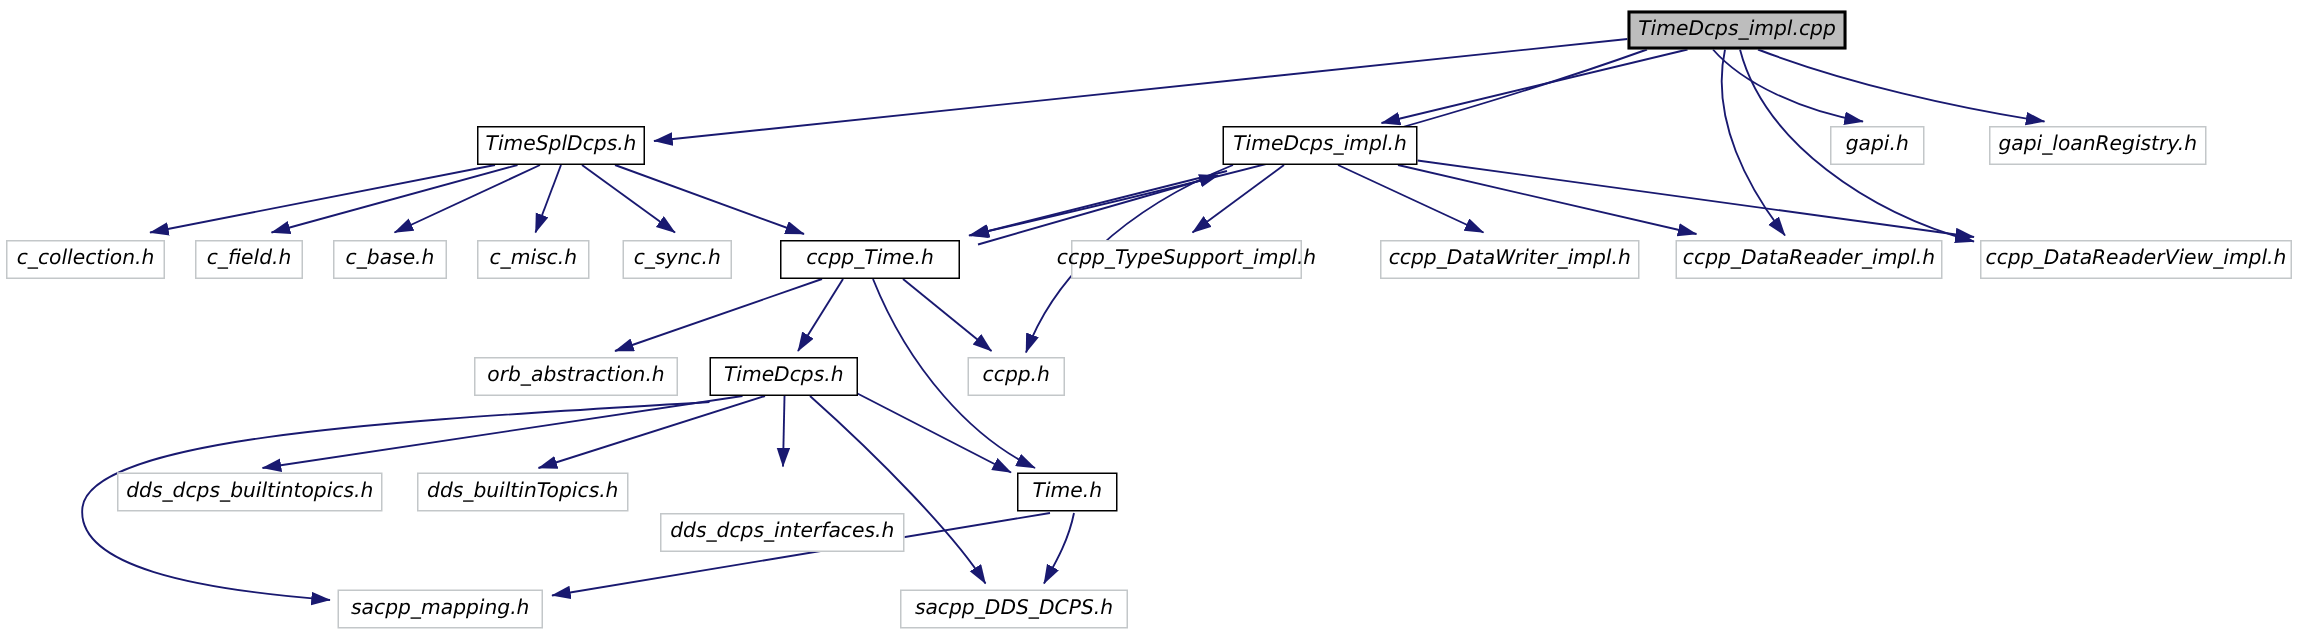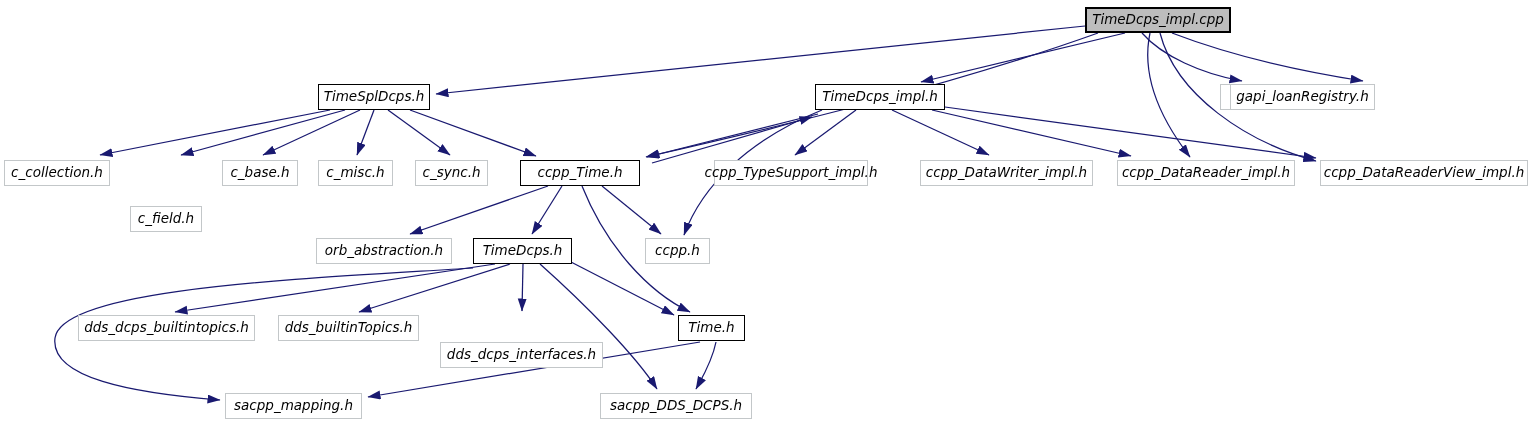--- a/index.html
+++ b/index.html
@@ -78,23 +78,23 @@
         <path d="M540,264 C586,305 636,356 657,389" class="edge" stroke="#191970" marker-end="url(#arrow)"></path>
         <path d="M700,342 L368,397" class="edge" stroke="#191970" marker-end="url(#arrow)"></path>
         <path d="M716,342 C712,362 702,378 696,389" class="edge" stroke="#191970" marker-end="url(#arrow)"></path>
       </g>
   </svg>
   <div id="node-layer">
       <div class="node main" style="left: 1085px; top: 7px; width: 146px; height: 26px;">TimeDcps_impl.cpp</div>
       <div class="node linked" style="left: 318px; top: 84px; width: 112px; height: 26px;">TimeSplDcps.h</div>
       <div class="node linked" style="left: 815px; top: 84px; width: 130px; height: 26px;">TimeDcps_impl.h</div>
       <div class="node leaf" style="left: 1220px; top: 84px; width: 63px; height: 26px;">gapi.h</div>
-      <div class="node leaf" style="left: 1230px; top: 84px; width: 145px; height: 26px;">gapi_loanRegistry.h</div>
+      <div class="node leaf" style="left: 1326px; top: 84px; width: 145px; height: 26px;">gapi_loanRegistry.h</div>
       <div class="node leaf" style="left: 4px; top: 160px; width: 106px; height: 26px;">c_collection.h</div>
-      <div class="node leaf" style="left: 130px; top: 160px; width: 72px; height: 26px; margin-top: 46px;">c_field.h</div>
+      <div class="node leaf" style="left: 130px; top: 160px; width: 72px; height: 26px;">c_field.h</div>
       <div class="node leaf" style="left: 222px; top: 160px; width: 76px; height: 26px;">c_base.h</div>
       <div class="node leaf" style="left: 318px; top: 160px; width: 75px; height: 26px;">c_misc.h</div>
       <div class="node leaf" style="left: 415px; top: 160px; width: 73px; height: 26px;">c_sync.h</div>
       <div class="node linked" style="left: 520px; top: 160px; width: 120px; height: 26px;">ccpp_Time.h</div>
       <div class="node leaf" style="left: 714px; top: 160px; width: 154px; height: 26px;">ccpp_TypeSupport_impl.h</div>
       <div class="node leaf" style="left: 920px; top: 160px; width: 173px; height: 26px;">ccpp_DataWriter_impl.h</div>
       <div class="node leaf" style="left: 1117px; top: 160px; width: 178px; height: 26px;">ccpp_DataReader_impl.h</div>
       <div class="node leaf" style="left: 1320px; top: 160px; width: 208px; height: 26px;">ccpp_DataReaderView_impl.h</div>
       <div class="node leaf" style="left: 316px; top: 238px; width: 136px; height: 26px;">orb_abstraction.h</div>
       <div class="node linked" style="left: 473px; top: 238px; width: 99px; height: 26px;">TimeDcps.h</div>

